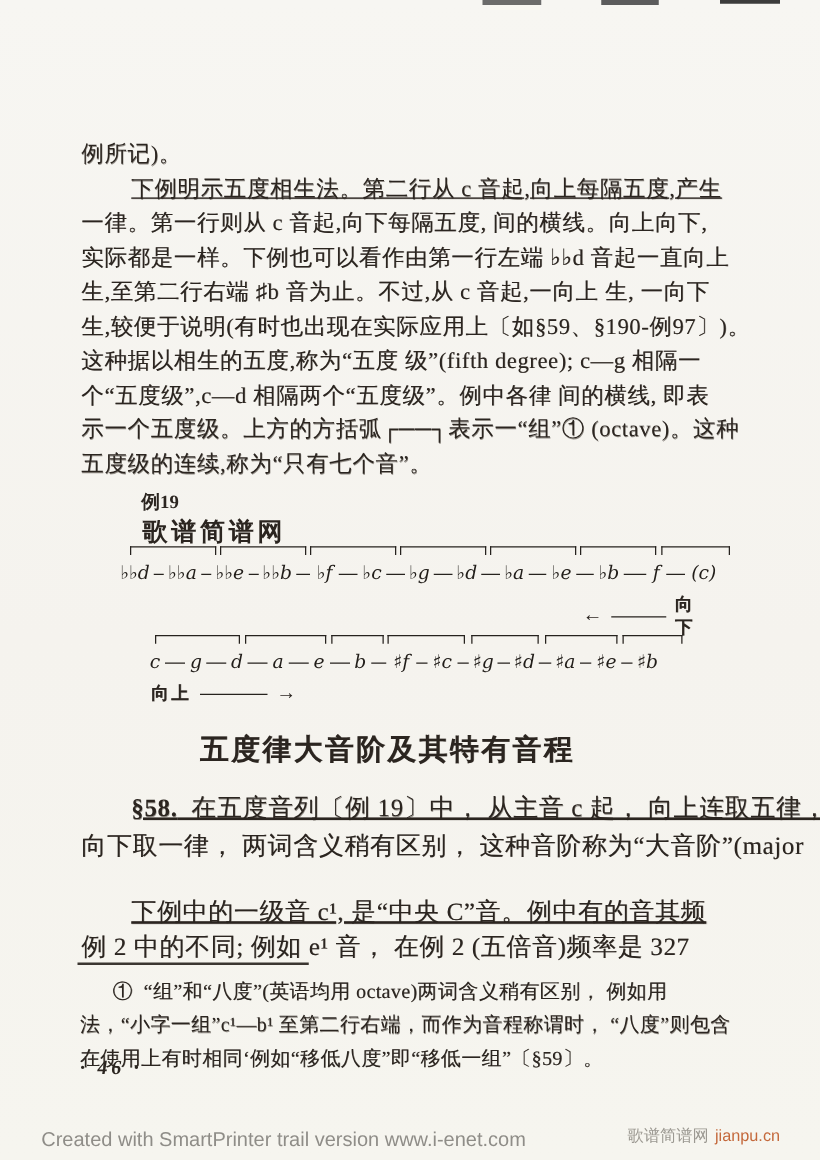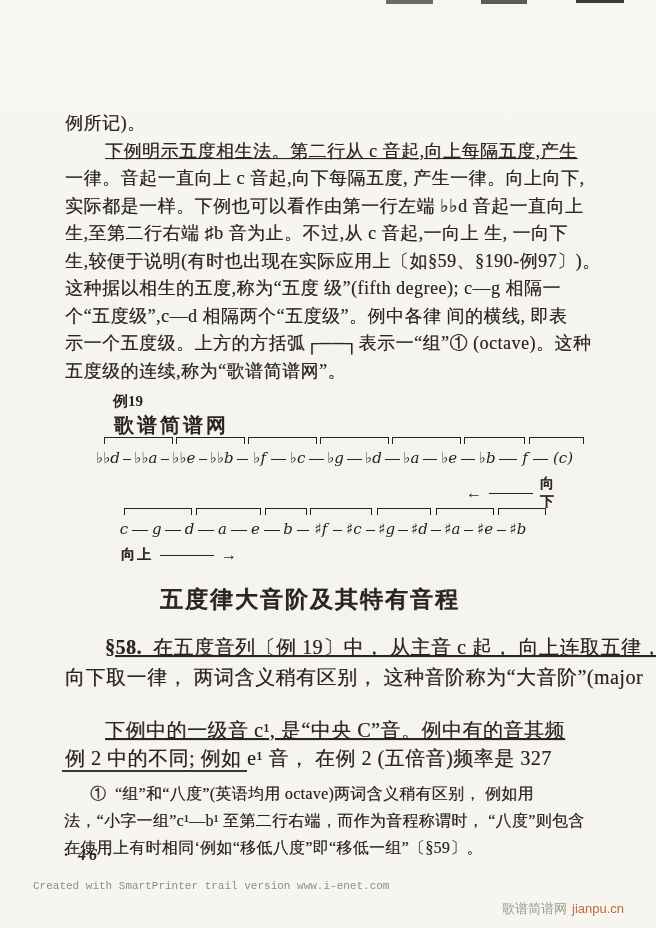--- a/index.html
+++ b/index.html
@@ -47,45 +47,45 @@
 
   #fn-rule{position:absolute; top:770px; left:62px; width:185px; height:2px; background:#3b3631;}
 
   #footnote{position:absolute; top:780px; left:64px; width:566px;}
   #footnote .line{height:27px; line-height:27px; font-size:16px; letter-spacing:0.3px;}
   .fn-indent{text-indent:26px;}
 
   #pageno{position:absolute; top:846px; left:64px; font-style:italic; font-weight:bold;
           font-size:16px; letter-spacing:3px;}
 
-  #wm-left{position:absolute; top:880px; left:33px; font-family:Liberation Mono, monospace;
-           font-size:11px; color:#8f8d88;}
+  #wm-left{position:absolute; top:904px; left:33px; font-family:Liberation Sans, sans-serif;
+           font-size:16px; color:#8f8d88;}
   #wm-right{position:absolute; top:900px; left:502px; font-family:"Liberation Sans",sans-serif;
             font-size:13px; color:#9b9891;}
   #wm-domain{margin-left:5px;}
 </style>
 </head>
 <body>
 
 <div class="page">
   <div class="topmark m1"></div>
   <div class="topmark m2"></div>
   <div class="topmark m3"></div>
 
   <div id="intro">
       <div class="line">例所记)。</div>
       <div class="line indent">下例明示五度相生法。第二行从 c 音起,向上每隔五度,产生</div>
-      <div class="line">一律。音起一直向上 c 音起,向下每隔五度, 产生一律。向上向下,</div>
+      <div class="line">一律。第一行则从 c 音起,向下每隔五度, 间的横线。向上向下,</div>
       <div class="line">实际都是一样。下例也可以看作由第一行左端 ♭♭d 音起一直向上</div>
       <div class="line">生,至第二行右端 ♯b 音为止。不过,从 c 音起,一向上 生, 一向下</div>
       <div class="line">生,较便于说明(有时也出现在实际应用上〔如§59、§190-例97〕)。</div>
       <div class="line">这种据以相生的五度,称为“五度 级”(fifth degree); c—g 相隔一</div>
       <div class="line">个“五度级”,c—d 相隔两个“五度级”。例中各律 间的横线, 即表</div>
       <div class="line">示一个五度级。上方的方括弧┌──┐表示一“组”① (octave)。这种</div>
-      <div class="line">五度级的连续,称为“歌谱简谱网”。</div>
+      <div class="line">五度级的连续,称为“只有七个音”。</div>
     </div>
 
   <div id="ex-label">例19</div>
   <div id="ex-title">歌谱简谱网</div>
 
   <div id="row-down" class="noterow">
       <div class="bracket" style="left: -3.79167px; width: 66.3542px;"></div>
       <div class="bracket" style="left: 68.25px; width: 66.3542px;"></div>
       <div class="bracket" style="left: 140.292px; width: 66.3542px;"></div>
       <div class="bracket" style="left: 212.333px; width: 66.3542px;"></div>

